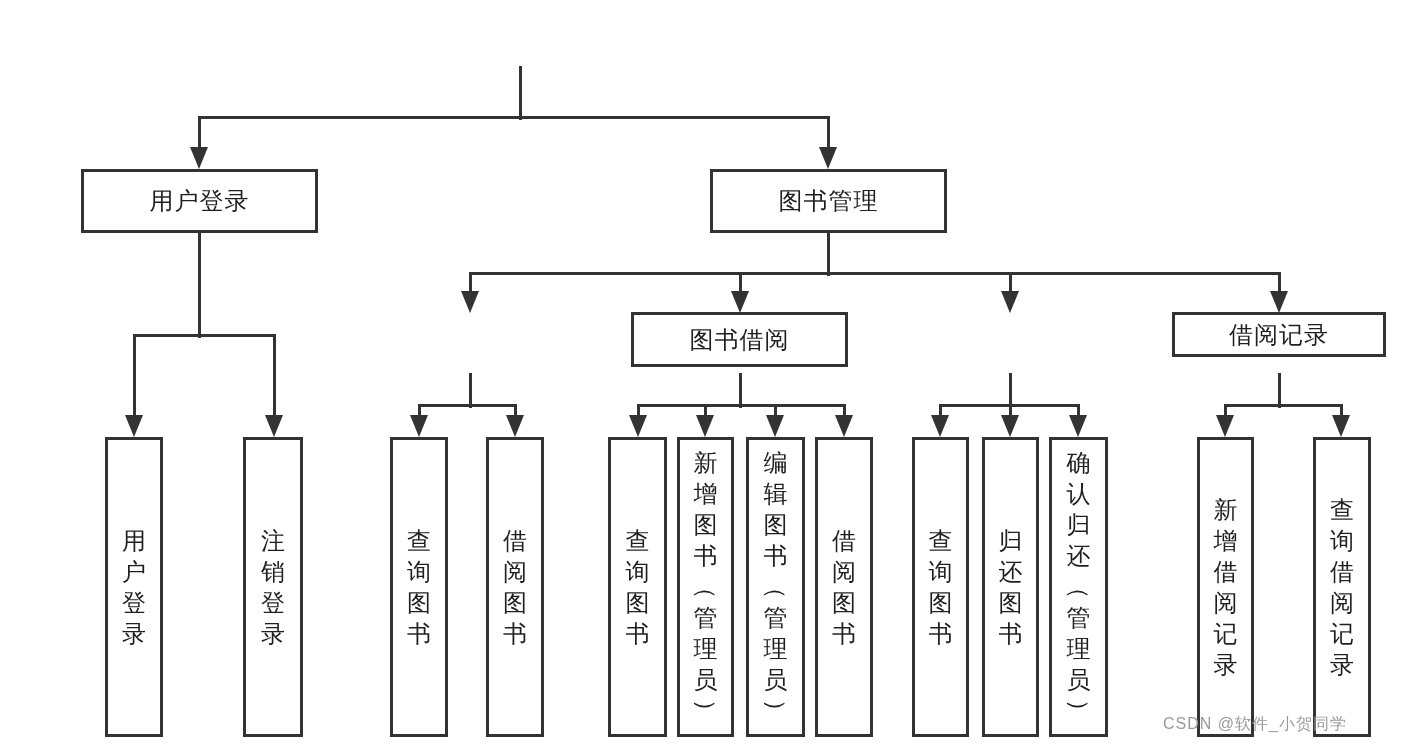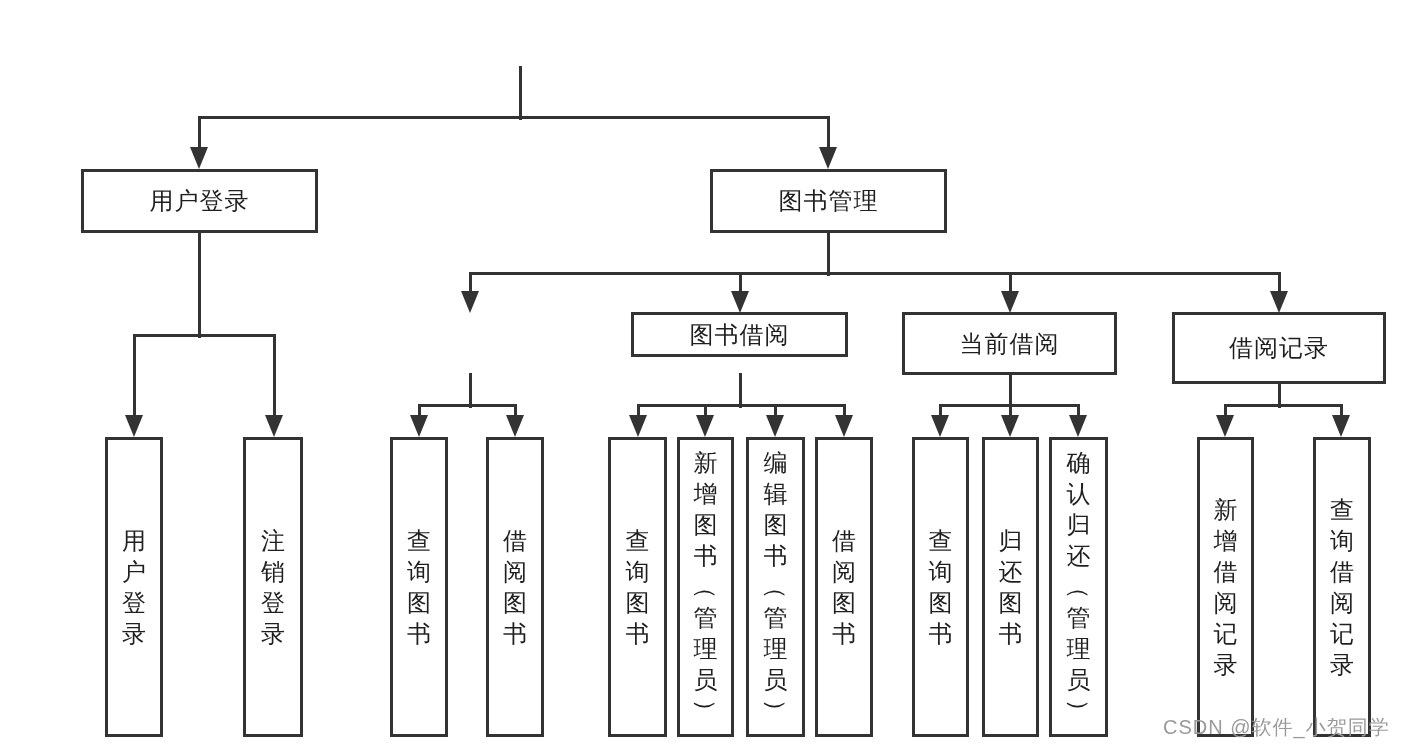--- a/index.html
+++ b/index.html
@@ -33,39 +33,38 @@
   .seg{position:absolute;background:#333333;z-index:1;}
   .tri{
     position:absolute;width:0;height:0;z-index:1;
     border-left:9px solid transparent;
     border-right:9px solid transparent;
     border-top:22px solid #333333;
   }
   #watermark{
     position:absolute;
     left:1163px;top:714px;
-    font-size:20px;
+    font-size:16px;
     color:#9a9a9a;
     letter-spacing:1px;
     white-space:nowrap;
     z-index:5;
   }
 </style>
 </head>
 <body>
 
 <div id="canvas">
 
 
   <div class="node h-node" style="left:81px;top:169px;width:237px;height:64px;text-align:right;">用户登录</div>
   <div class="node h-node" style="left:710px;top:169px;width:237px;height:64px;">图书管理</div>
 
-  <div class="node h-node" style="left:631px;top:312px;width:217px;height:45px;">图书借阅</div>
-  <div class="node h-node" style="left:902px;top:312px;width:215px;height:63px;">当前借阅</div>
-  <div class="node h-node" style="left:1172px;top:312px;width:214px;height:72px;">借阅记录</div>
+  <div class="node h-node" style="left:631px;top:312px;width:217px;height:55px;">图书借阅</div>
+  <div class="node h-node" style="left:1172px;top:312px;width:214px;height:45px;">借阅记录</div>
 
   <div class="node v-node" style="left:105px;top:437px;width:58px;height:300px;">
       <span class="vch">用</span>
       <span class="vch">户</span>
       <span class="vch">登</span>
       <span class="vch">录</span>
     </div>
   <div class="node v-node" style="left:243px;top:437px;width:60px;height:300px;">
       <span class="vch">注</span>
       <span class="vch">销</span>

